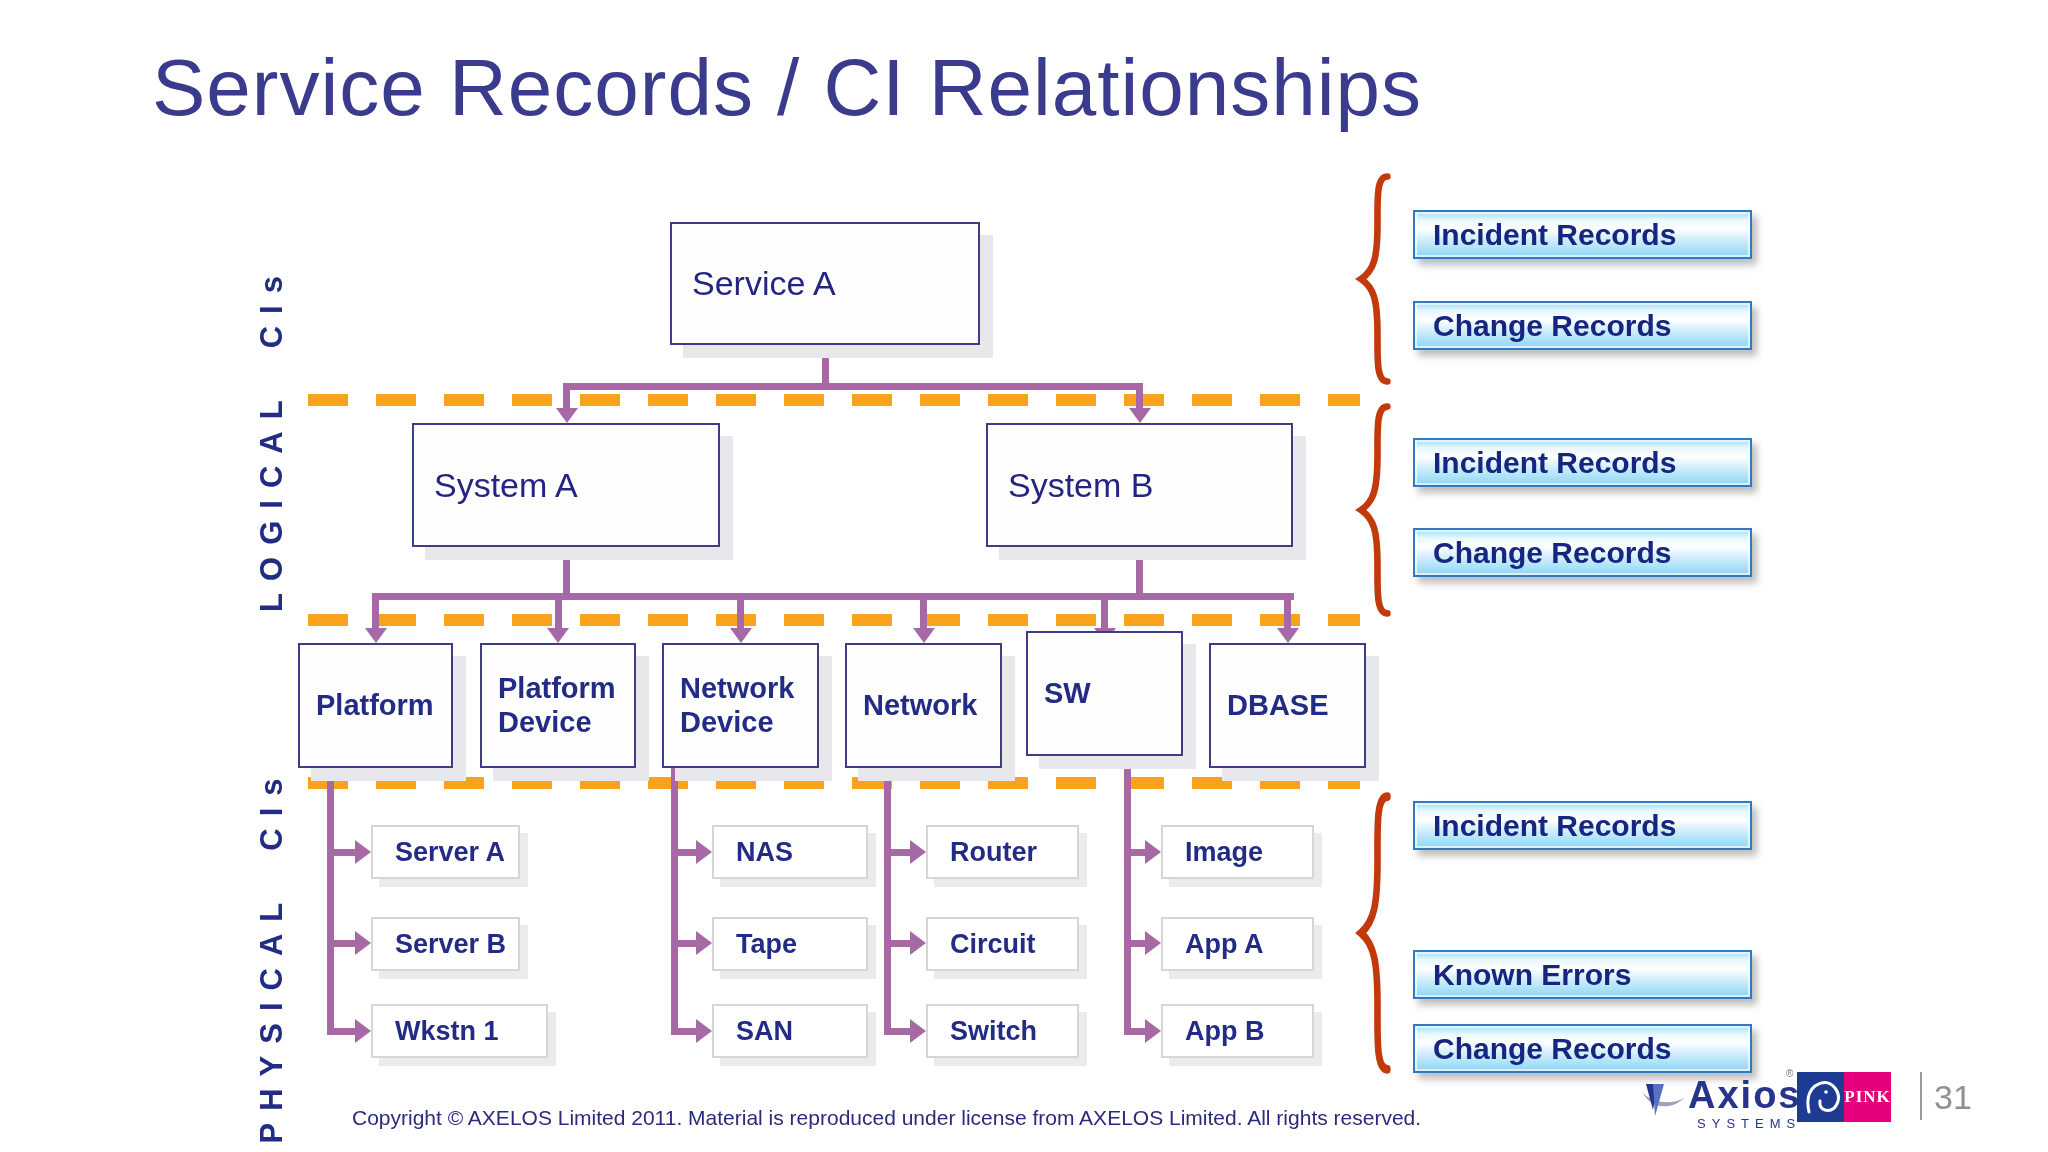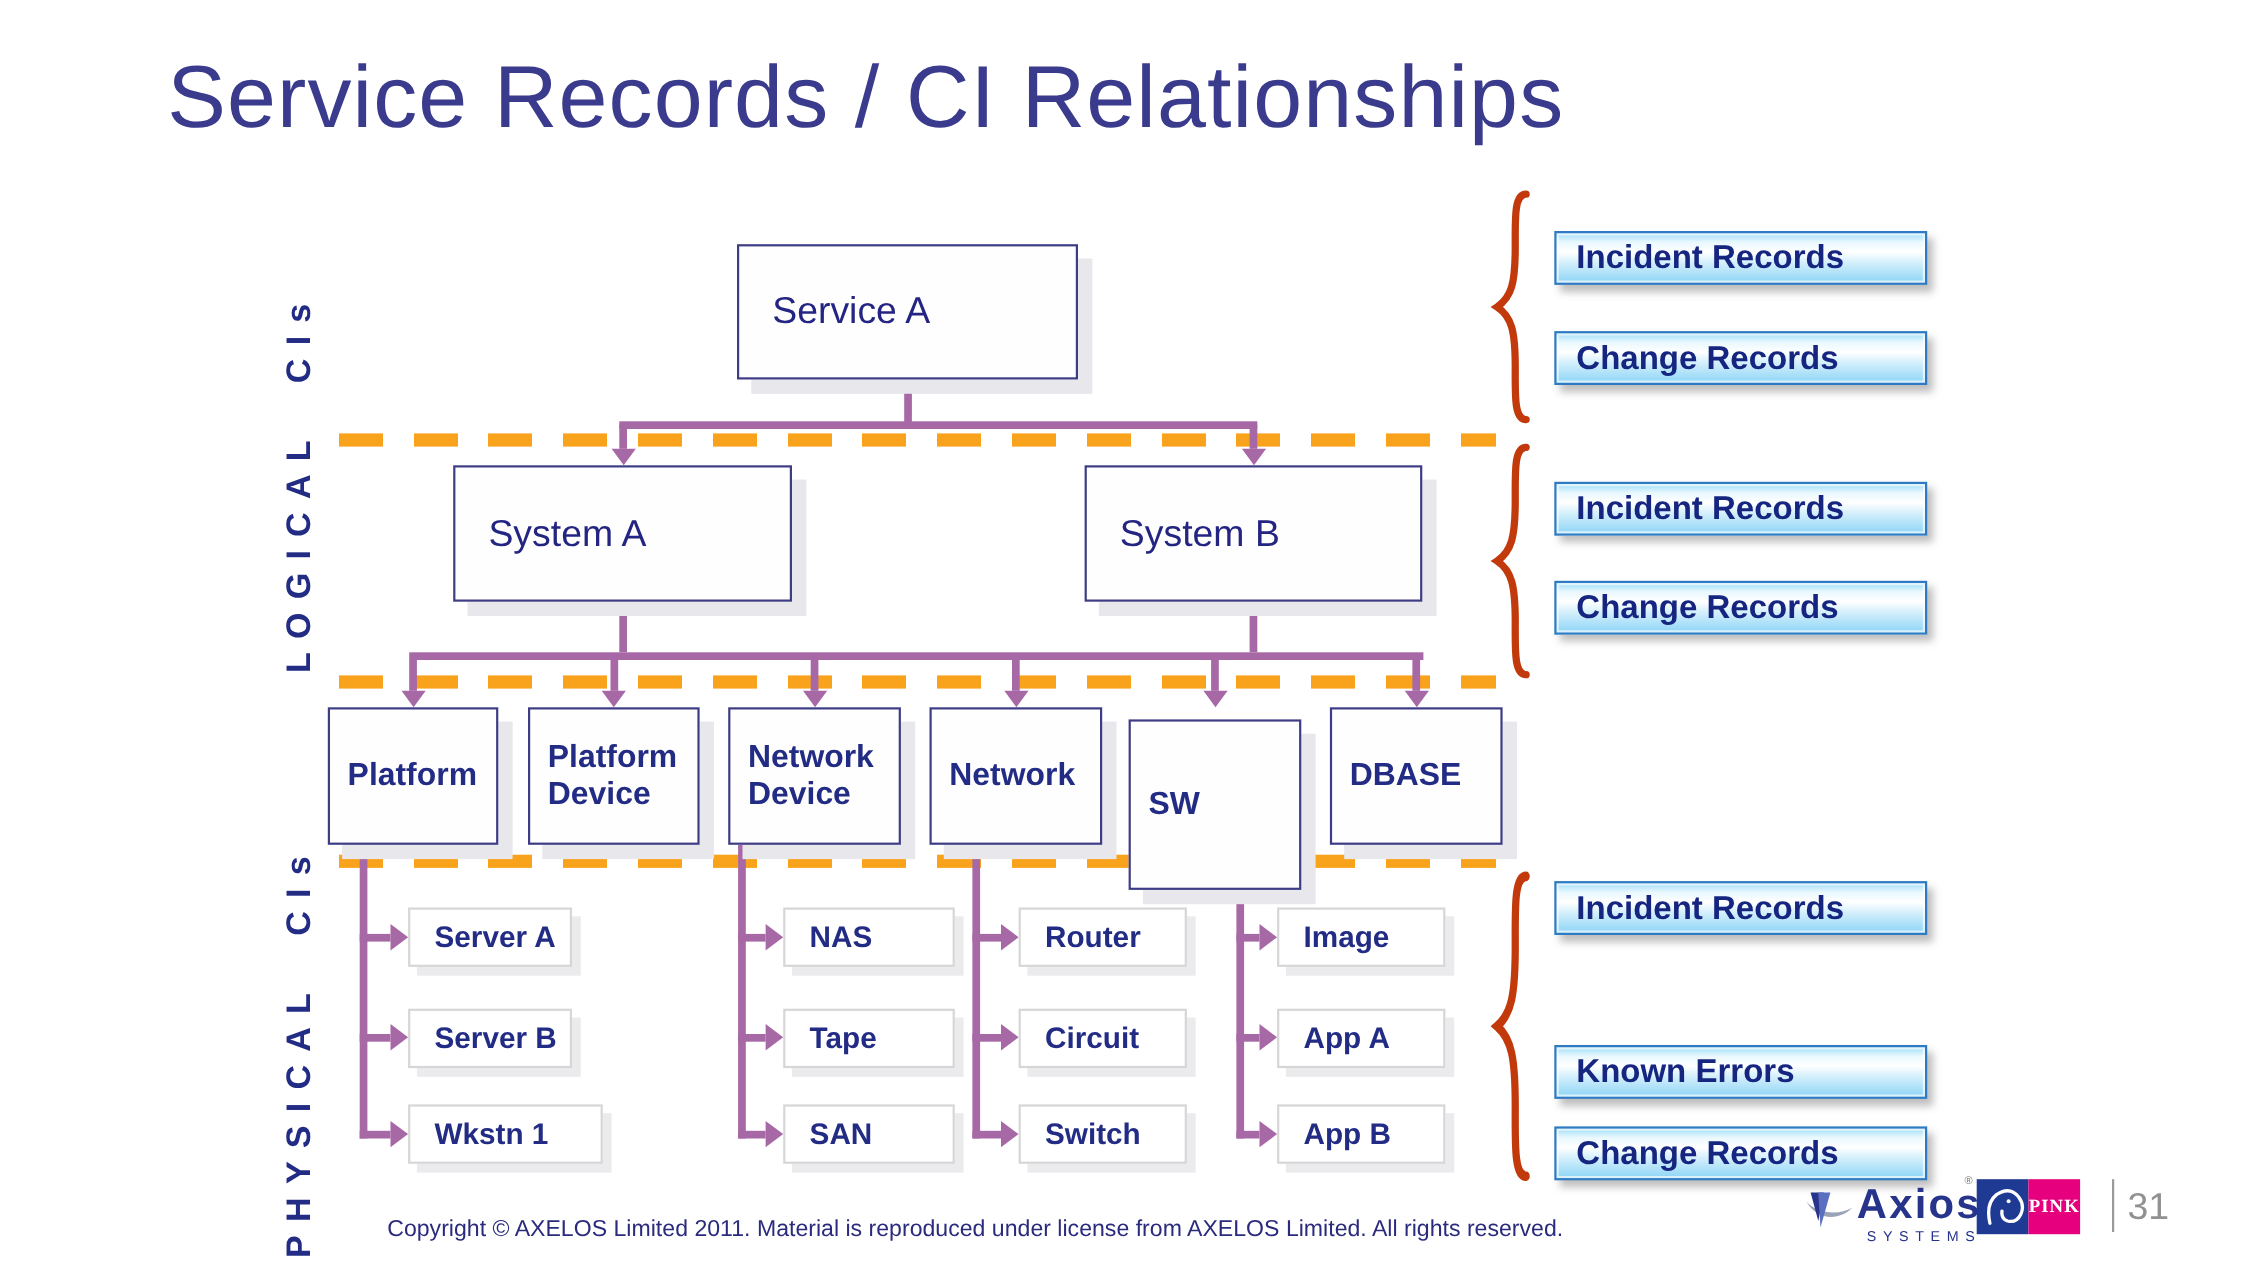--- a/index.html
+++ b/index.html
@@ -12,21 +12,21 @@
         font-weight:bold;font-size:31px;letter-spacing:12px;word-spacing:20px;color:#232c85;}
   .rail-logical{left:272px;top:438px;}
   .rail-physical{left:272px;top:955px;}
   
   .dash{position:absolute;left:308px;width:1052px;height:12px;
         background:repeating-linear-gradient(90deg,#f9a21c 0 40px,transparent 40px 68px);}
   
   .box{position:absolute;background:#fefefe;border:2px solid #3e3c85;
        box-shadow:13px 13px 0 #e7e7ec;display:flex;align-items:center;
        color:#242582;box-sizing:border-box;}
-  .l12{font-size:34px;font-weight:400;padding-left:30px;}
+  .l12{font-size:34px;font-weight:400;padding-left:20px;}
   .l3{font-size:29px;font-weight:bold;padding-left:16px;line-height:1.15;color:#232c85;}
   
   .item{position:absolute;background:#fff;border:2px solid #d6d6d6;
         box-shadow:8px 8px 0 #ebebee;display:flex;align-items:center;
         font-size:27px;font-weight:bold;color:#232c85;padding-left:22px;
         height:54px;box-sizing:border-box;}
   
   .btn{position:absolute;left:1413px;width:339px;height:49px;border-radius:0;
        border:2px solid #2f7bc3;box-sizing:border-box;
        background:linear-gradient(180deg,#9fddf9 0%,#e9f8fe 18%,#ffffff 38%,#d6f0fc 58%,#8ed5f6 100%);
@@ -135,21 +135,21 @@
   </div>
 
   <div class="box l12" style="left:670px;top:222px;width:310px;height:123px">Service A</div>
   <div class="box l12" style="left:412px;top:423px;width:308px;height:124px">System A</div>
   <div class="box l12" style="left:986px;top:423px;width:307px;height:124px">System B</div>
 
   <div class="box l3" style="left:298px;top:643px;width:155px;height:125px">Platform</div>
   <div class="box l3" style="left:480px;top:643px;width:156px;height:125px">Platform Device</div>
   <div class="box l3" style="left:662px;top:643px;width:157px;height:125px">Network Device</div>
   <div class="box l3" style="left:845px;top:643px;width:157px;height:125px">Network</div>
-  <div class="box l3" style="left:1026px;top:654px;width:157px;height:155px">SW</div>
+  <div class="box l3" style="left:1026px;top:631px;width:157px;height:125px">SW</div>
   <div class="box l3" style="left:1209px;top:643px;width:157px;height:125px">DBASE</div>
 
   <div class="item" style="left:371px;top:825px;width:149px">Server A</div>
   <div class="item" style="left:371px;top:917px;width:149px">Server B</div>
   <div class="item" style="left:371px;top:1004px;width:177px">Wkstn 1</div>
 
   <div class="item" style="left:712px;top:825px;width:156px">NAS</div>
   <div class="item" style="left:712px;top:917px;width:156px">Tape</div>
   <div class="item" style="left:712px;top:1004px;width:156px">SAN</div>
 

